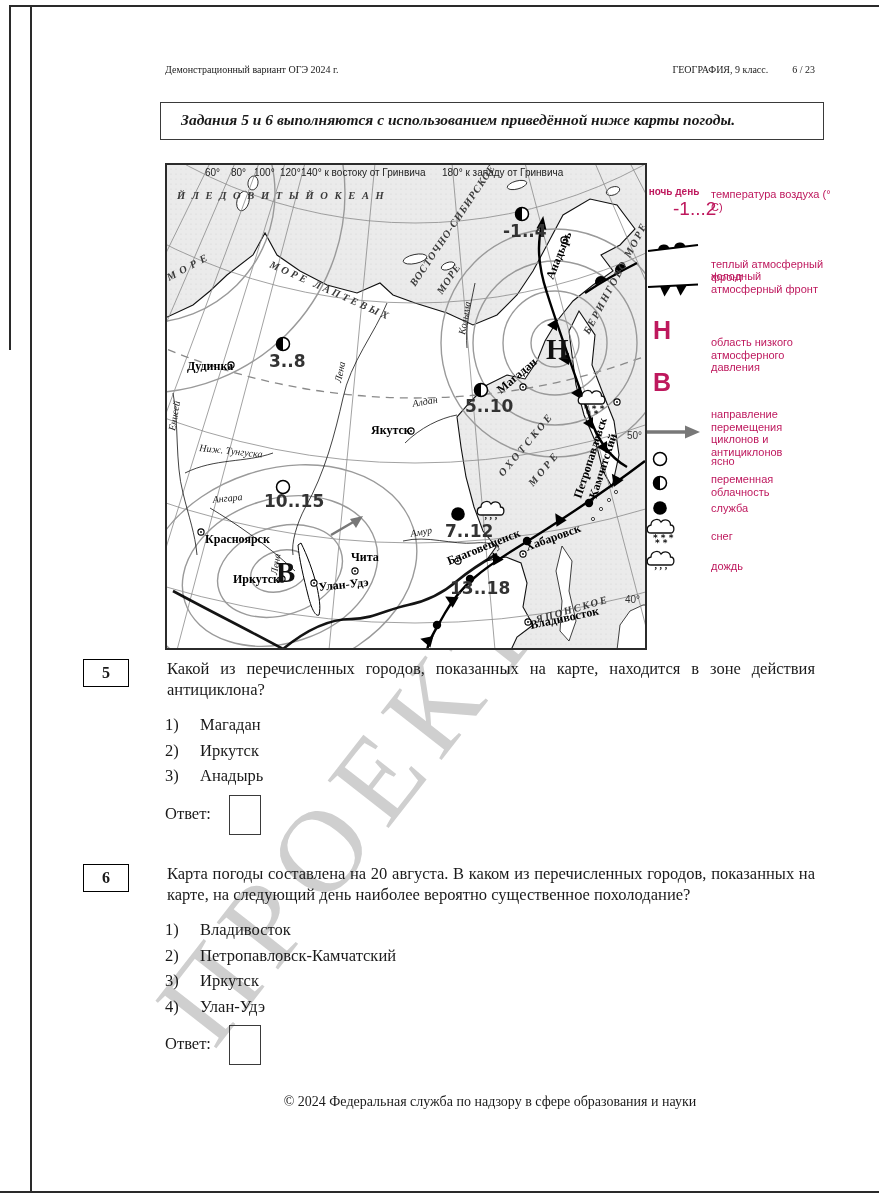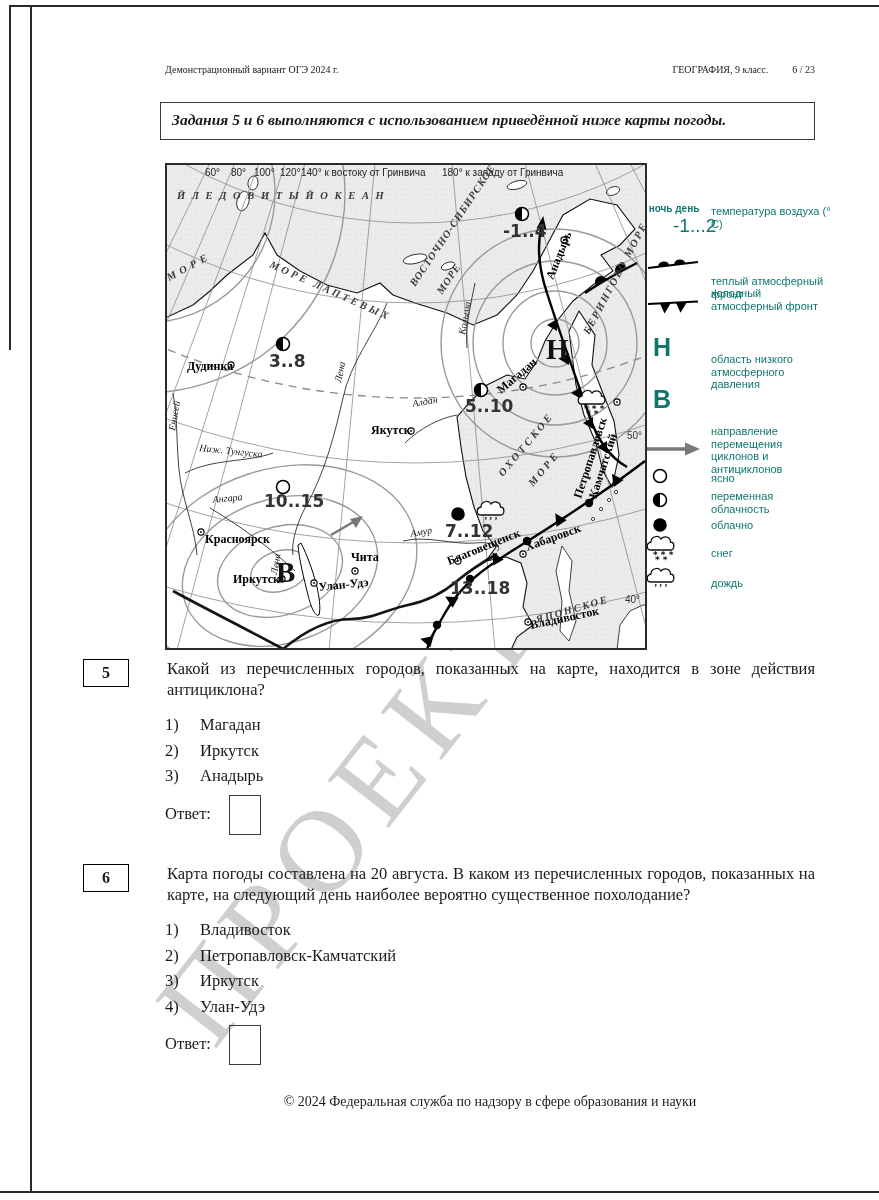--- a/index.html
+++ b/index.html
@@ -9,43 +9,43 @@
   .line-top{left:10px;right:0;top:5px;height:2px;}
   .line-left-outer{left:9px;top:5px;width:2px;height:345px;}
   .line-left{left:30px;top:5px;width:2px;height:1188px;}
   .line-bottom{left:0;right:0;top:1191px;height:2px;}
 
   .header{position:absolute;left:165px;top:64px;width:650px;display:flex;font-size:10px;}
   .header .sp{flex:1;}
   .header .pg{margin-left:24px;}
 
   .instruction-box{position:absolute;left:160px;top:102px;width:631px;border:1.6px solid #3a3a3a;
-        padding:6px 11px 8px 11px;font-weight:bold;font-style:italic;font-size:15.5px;
+        padding:6px 11px 8px 20px;font-weight:bold;font-style:italic;font-size:15.5px;
         line-height:22px;text-align:justify;}
 
   .map-wrap{position:absolute;left:165px;top:163px;width:482px;height:487px;z-index:2;}
   svg text{user-select:none;}
   .mt-top{font-family:"Liberation Sans",sans-serif;font-size:10px;fill:#222;}
   .mt-sea{font-family:"Liberation Serif",serif;font-style:italic;font-weight:bold;font-size:10.5px;fill:#3a3a3a;}
   .mt-river{font-family:"Liberation Serif",serif;font-style:italic;font-size:10px;fill:#222;}
   .mt-city{font-family:"Liberation Serif",serif;font-weight:bold;font-size:12px;fill:#000;}
   .mt-temp{font-family:"DejaVu Sans",sans-serif;font-weight:600;font-size:17px;fill:#333;}
   .mt-press{font-family:"Liberation Serif",serif;font-weight:bold;font-size:29px;fill:#111;}
   .mt-lat{font-family:"Liberation Sans",sans-serif;font-size:10px;fill:#333;}
   .graticule{stroke:#8a8a8a;stroke-width:0.8;fill:none;}
   .isobar{stroke:#9a9a9a;stroke-width:1.4;fill:none;}
   .isodash{stroke:#8a8a8a;stroke-width:1.3;fill:none;stroke-dasharray:8 6;}
   .coast{fill:#fff;stroke:#111;stroke-width:1.1;}
   .isl{fill:#fff;stroke:#111;stroke-width:0.8;}
   .river{stroke:#111;stroke-width:0.8;fill:none;}
   .front{stroke:#000;stroke-width:2.4;fill:none;}
   .fm{fill:#000;}
 
-  .legend{position:absolute;left:645px;top:169px;width:228px;height:450px;z-index:2;
-        font-family:"Liberation Sans",sans-serif;color:#0f766e;}
+  .legend{position:absolute;left:645px;top:152px;width:228px;height:450px;z-index:2;
+        font-family:"Liberation Sans",sans-serif;color:#be185d;}
   .lg-row-sym{position:absolute;left:0;width:58px;text-align:center;}
   .lg-row-label{position:absolute;left:66px;width:122px;font-size:11px;line-height:12.5px;font-weight:500;}
   .lg-nd{font-size:10px;font-weight:bold;white-space:nowrap;}
   .lg-val{font-size:19px;margin-top:1px;margin-left:28px;}
   .lg-letter{font-size:25px;font-weight:bold;text-align:left;padding-left:8px;}
 
   .q{position:absolute;left:83px;width:732px;font-size:16.5px;z-index:2;}
   .q-head{display:flex;align-items:flex-start;}
   .qnum{width:44px;height:26px;border:1.8px solid #000;font-weight:bold;font-size:16px;
         display:flex;align-items:center;justify-content:center;flex:none;margin-top:1px;}
@@ -338,21 +338,21 @@
             <circle r="6.5" fill="#fff" stroke="#000" stroke-width="1.5"></circle>
             <path d="M 0 -6.5 A 6.5 6.5 0 0 0 0 6.5 Z" fill="#000"></path>
           </g>
         </svg></div>
       <div class="lg-row-label" style="top: 321px;">переменная облачность</div>
       <div class="lg-row-sym" style="top: 344px;"><svg width="58" height="34">
           <g transform="translate(15,12)">
             <circle r="6.8" fill="#000"></circle>
           </g>
         </svg></div>
-      <div class="lg-row-label" style="top: 350px;">облачно</div>
+      <div class="lg-row-label" style="top: 350px;">служба</div>
       <div class="lg-row-sym" style="top: 364px;"><svg width="58" height="34">
           <g transform="translate(17,14)">
             <path d="M -11 3 C -16 3 -16 -4 -11 -5 C -11 -10.5 -3.5 -12.5 -1 -8 C 2 -11.5 8.5 -10.5 8.5 -5 C 13 -5 13 3 8.5 3 Z" fill="#fff" stroke="#111" stroke-width="1.3"></path>
             <text x="-9" y="11" style="font:bold 9px 'DejaVu Sans',sans-serif" fill="#111">* * *</text>
             <text x="-7" y="16" style="font:bold 9px 'DejaVu Sans',sans-serif" fill="#111">* *</text>
           </g>
         </svg></div>
       <div class="lg-row-label" style="top: 378px;">снег</div>
       <div class="lg-row-sym" style="top: 396px;"><svg width="58" height="34">
           <g transform="translate(17,14)">

